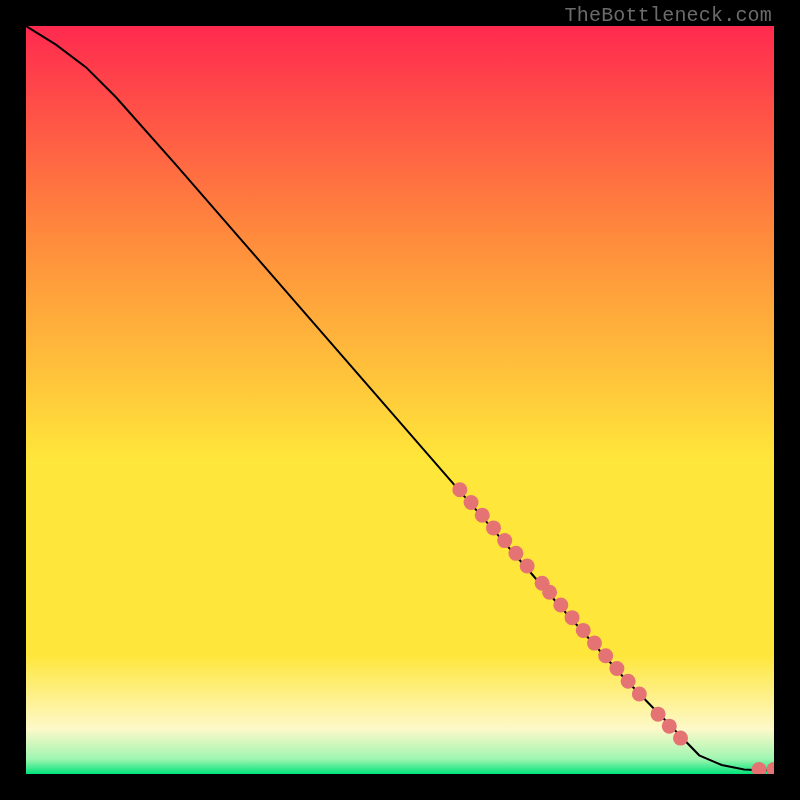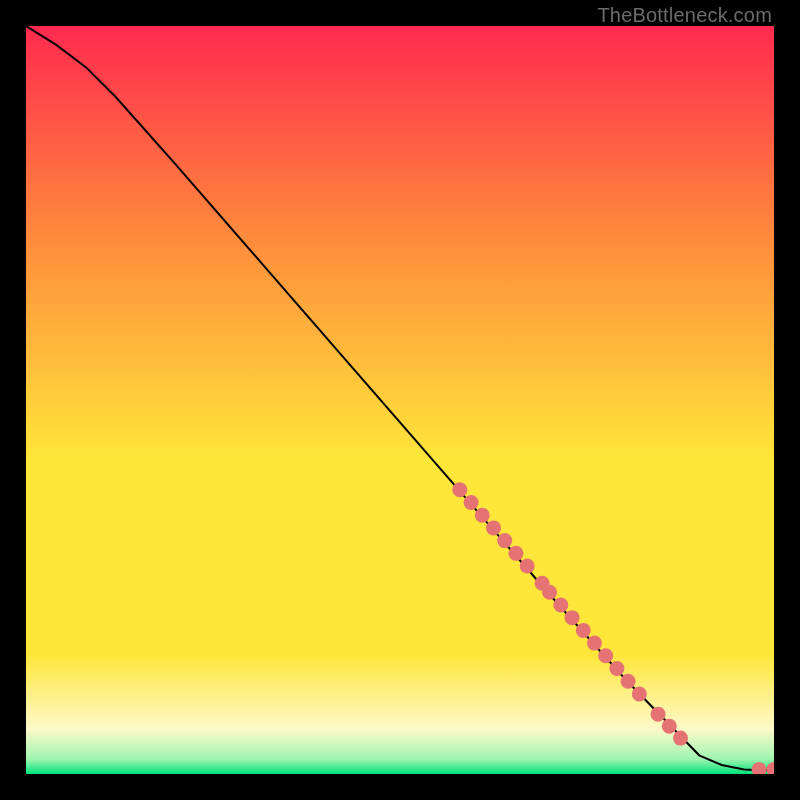--- a/index.html
+++ b/index.html
@@ -8,20 +8,21 @@
     width: 800px;
     height: 800px;
     background: #000000;
     font-family: Arial, Helvetica, sans-serif;
     overflow: hidden;
   }
   .stage {
     position: relative;
     width: 800px;
     height: 676px;
+    font-family: Liberation Mono, monospace;
   }
   .plot-area {
     position: absolute;
     left: 26px;
     top: 26px;
     width: 748px;
     height: 748px;
     overflow: hidden;
   }
   .gradient-bg {

